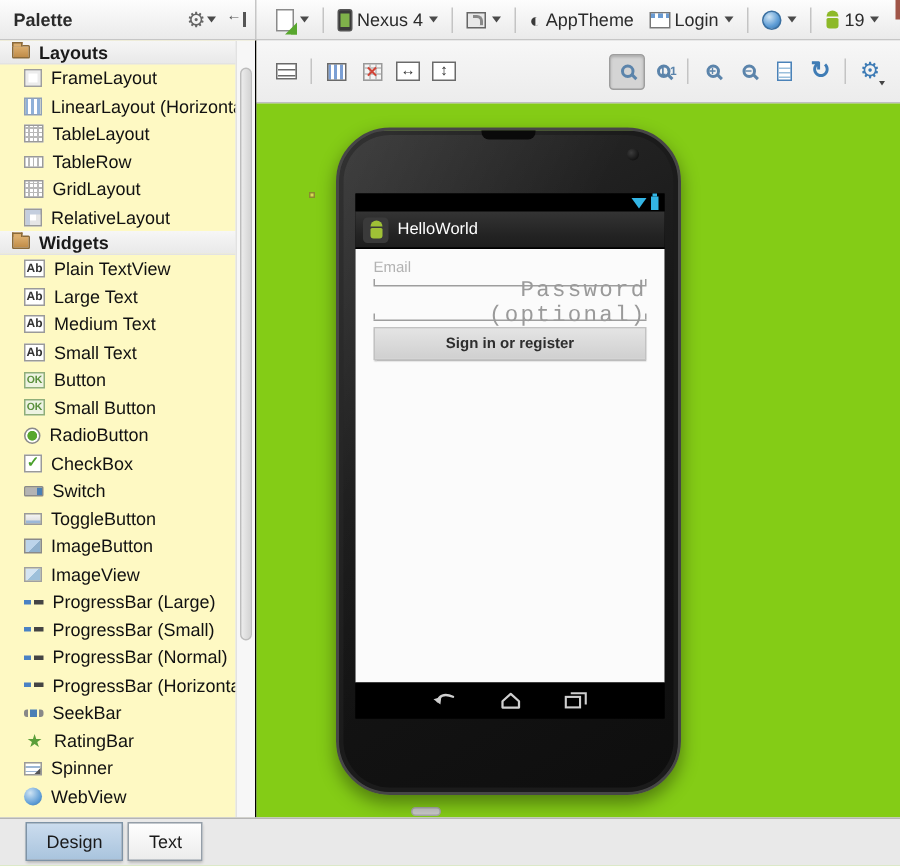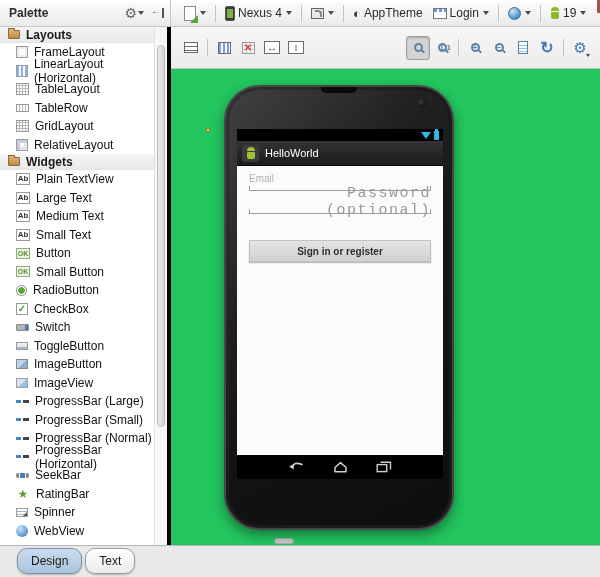--- a/index.html
+++ b/index.html
@@ -44,21 +44,21 @@
   .droid { position:relative; width:10px; height:12px; display:inline-block; }
   .droid::before { content:''; position:absolute; left:1px; top:0; width:8px; height:4px; background:#8db928; border-radius:4px 4px 0 0; }
   .droid::after  { content:''; position:absolute; left:1px; top:5px; width:8px; height:7px; background:#8db928; border-radius:1px 1px 2px 2px; }
 
   .err-stripe { position:absolute; top:0; right:0; width:3px; height:13px; background:#a05548; }
 
   
   .bodyrow { position:absolute; left:0; top:27px; width:600px; height:518px; display:flex; }
 
   
-  .palette { position:relative; width:171px; flex:none; background:#ffffff; border-right:4px solid #000000; overflow:hidden; }
+  .palette { position:relative; width:171px; flex:none; background:#fef9c3; border-right:1px solid #000000; overflow:hidden; }
   .psec { display:flex; align-items:center; height:16px; padding-left:8px; gap:6px;
           background:linear-gradient(#f6f6f6,#e9e9e9); border-bottom:1px solid #e3e3e3; font-weight:bold; color:#1a1a1a; }
   .folder { position:relative; width:12px; height:9px; background:linear-gradient(#dcae6e,#c08c48);
             border:1px solid #8a6a3a; border-radius:1px; flex:none; }
   .folder::before { content:''; position:absolute; left:-1px; top:-3px; width:5px; height:2px;
             background:#dcae6e; border:1px solid #8a6a3a; border-bottom:0; }
   .pitem { display:flex; align-items:center; height:18.5px; padding-left:16px; color:#111; }
   .pi { width:14px; height:13px; margin-right:6px; flex:none; display:inline-flex;
         align-items:center; justify-content:center; font-size:8px; line-height:1; }
   .pi-frame-layout { width:12px; height:12px; border:1px solid #9e9e9e; background:#fff; box-shadow:inset 0 0 0 2px #ececec; }
@@ -126,21 +126,21 @@
         font-size:8px; font-weight:bold; color:#5b84ab; line-height:7px; }
   .tb-spacer { flex:1; }
   .ic-doc { width:10px; height:13px; background:#fff; border:1px solid #4a82b8;
         box-shadow:inset 0 3px 0 #fff, inset 0 4px 0 #9cc0dc, inset 0 6px 0 #fff, inset 0 7px 0 #9cc0dc, inset 0 9px 0 #fff, inset 0 10px 0 #9cc0dc; }
   .ic-refresh { font-size:16px; color:#3f7cb5; font-weight:bold; line-height:1; }
   .ic-gear-blue { font-size:15px; color:#3d7bb5; line-height:1; }
   .mini-dd { position:absolute; right:1px; bottom:2px; width:0; height:0;
         border-left:2.5px solid transparent; border-right:2.5px solid transparent; border-top:3px solid #444; }
 
   
-  .canvas { position:relative; flex:1; background:#22c55e; overflow:hidden; }
+  .canvas { position:relative; flex:1; background:#84cc16; overflow:hidden; }
   .marker { position:absolute; width:4px; height:4px; background:#d9d955; border:1px solid #8a8a2f; }
   .marker.left { left:35px; top:59px; }
   .marker.top { left:174px; top:72px; }
   .hscroll-thumb { position:absolute; left:103px; bottom:1px; width:20px; height:6px;
         background:#c9c9c9; border:1px solid #a8a8a8; border-radius:3px; }
 
   
   .phone { position:absolute; left:53px; top:16px; width:230px; height:445px; border-radius:36px;
         background:linear-gradient(150deg,#2c2c2c,#161616 45%,#0e0e0e);
         border:2px solid #464646; box-shadow:inset 0 0 0 3px #1b1b1b, 0 5px 12px rgba(0,0,0,.4); }
@@ -163,31 +163,31 @@
         align-items:center; justify-content:center; }
   .appicon .droid::before, .appicon .droid::after { background:#9fc136; }
   .apptitle { color:#fff; font-size:11px; }
   .content { height:289px; background:#fbfbfb; padding:0 12px; }
   .field { position:relative; display:flex; align-items:center; border-bottom:1px solid #9e9e9e; }
   .field::before, .field::after { content:''; position:absolute; bottom:0; width:1px; height:4px; background:#9e9e9e; }
   .field::before { left:0; } .field::after { right:0; }
   .field.email { height:25px; color:#b2b2b2; font-size:10px; }
   .field.password { height:23px; color:#9a9a9a; font-family:Liberation Mono, monospace;
         font-size:15px; letter-spacing:1.5px;text-align:right; }
-  .signin { margin-top:26px; height:22px; display:flex; align-items:center; justify-content:center;
+  .signin { margin-top:4px; height:22px; display:flex; align-items:center; justify-content:center;
         background:linear-gradient(#e4e4e4,#d0d0d0); border:1px solid #c2c2c2;
         box-shadow:0 1px 1px rgba(0,0,0,.25); font-size:10px; font-weight:bold; color:#2e2e2e; }
   .navbar { height:24px; background:#000; display:flex; align-items:center; justify-content:center; gap:27px; }
 
   
   .tabbar { position:absolute; left:0; bottom:0; width:600px; height:32px; background:#e9e9e9;
         border-top:1px solid #b5b5b5; display:flex; align-items:flex-start; padding-left:17px; }
   .tab { height:26px; margin-top:2px; padding:0 13px; display:flex; align-items:center; font-size:12px;
         color:#1a1a1a; background:linear-gradient(#fefefe,#ececec); border:1px solid #949ea8;
-        border-radius:10px; margin-right:3px; box-shadow:0 1px 2px rgba(0,0,0,.25); }
+        border-radius:0; margin-right:3px; box-shadow:0 1px 2px rgba(0,0,0,.25); }
   .tab.active { background:linear-gradient(#cbdcee,#a9c4dd); border-color:#7e93a6; }
 </style>
 </head>
 <body>
 
 <div class="app">
 
   <div class="topbar">
     <div class="palette-header">
       <span class="title">Palette</span>

